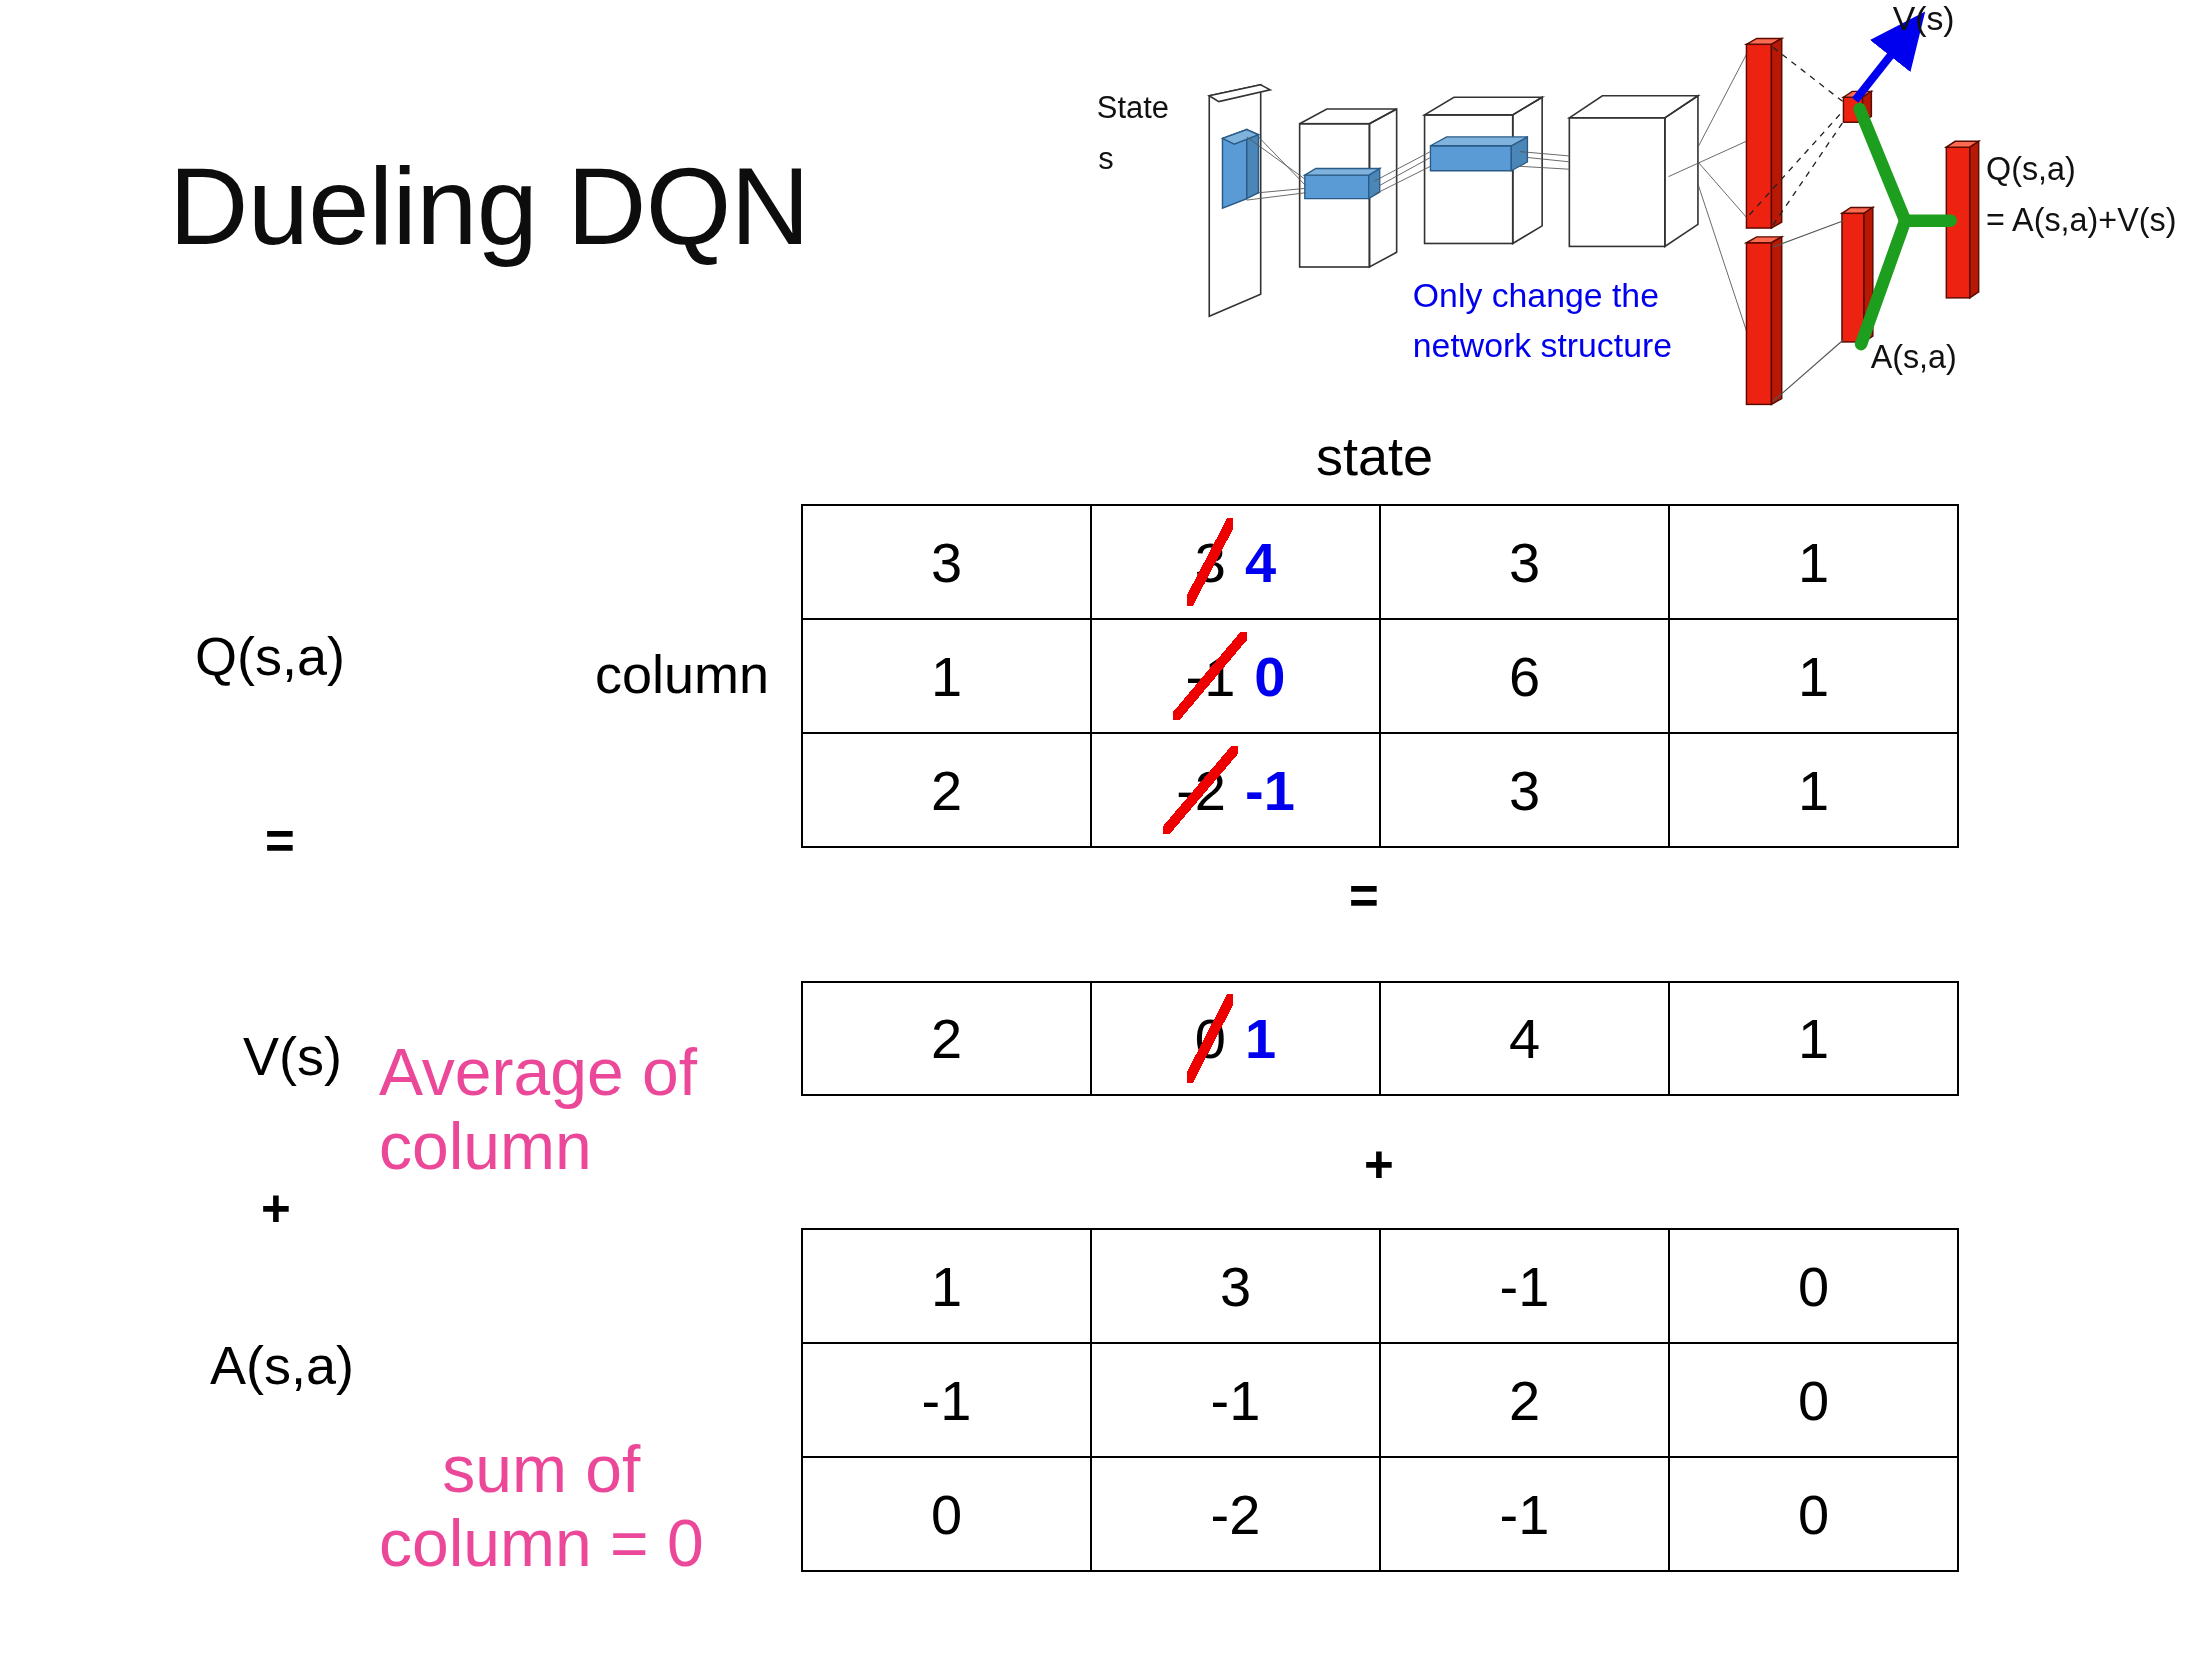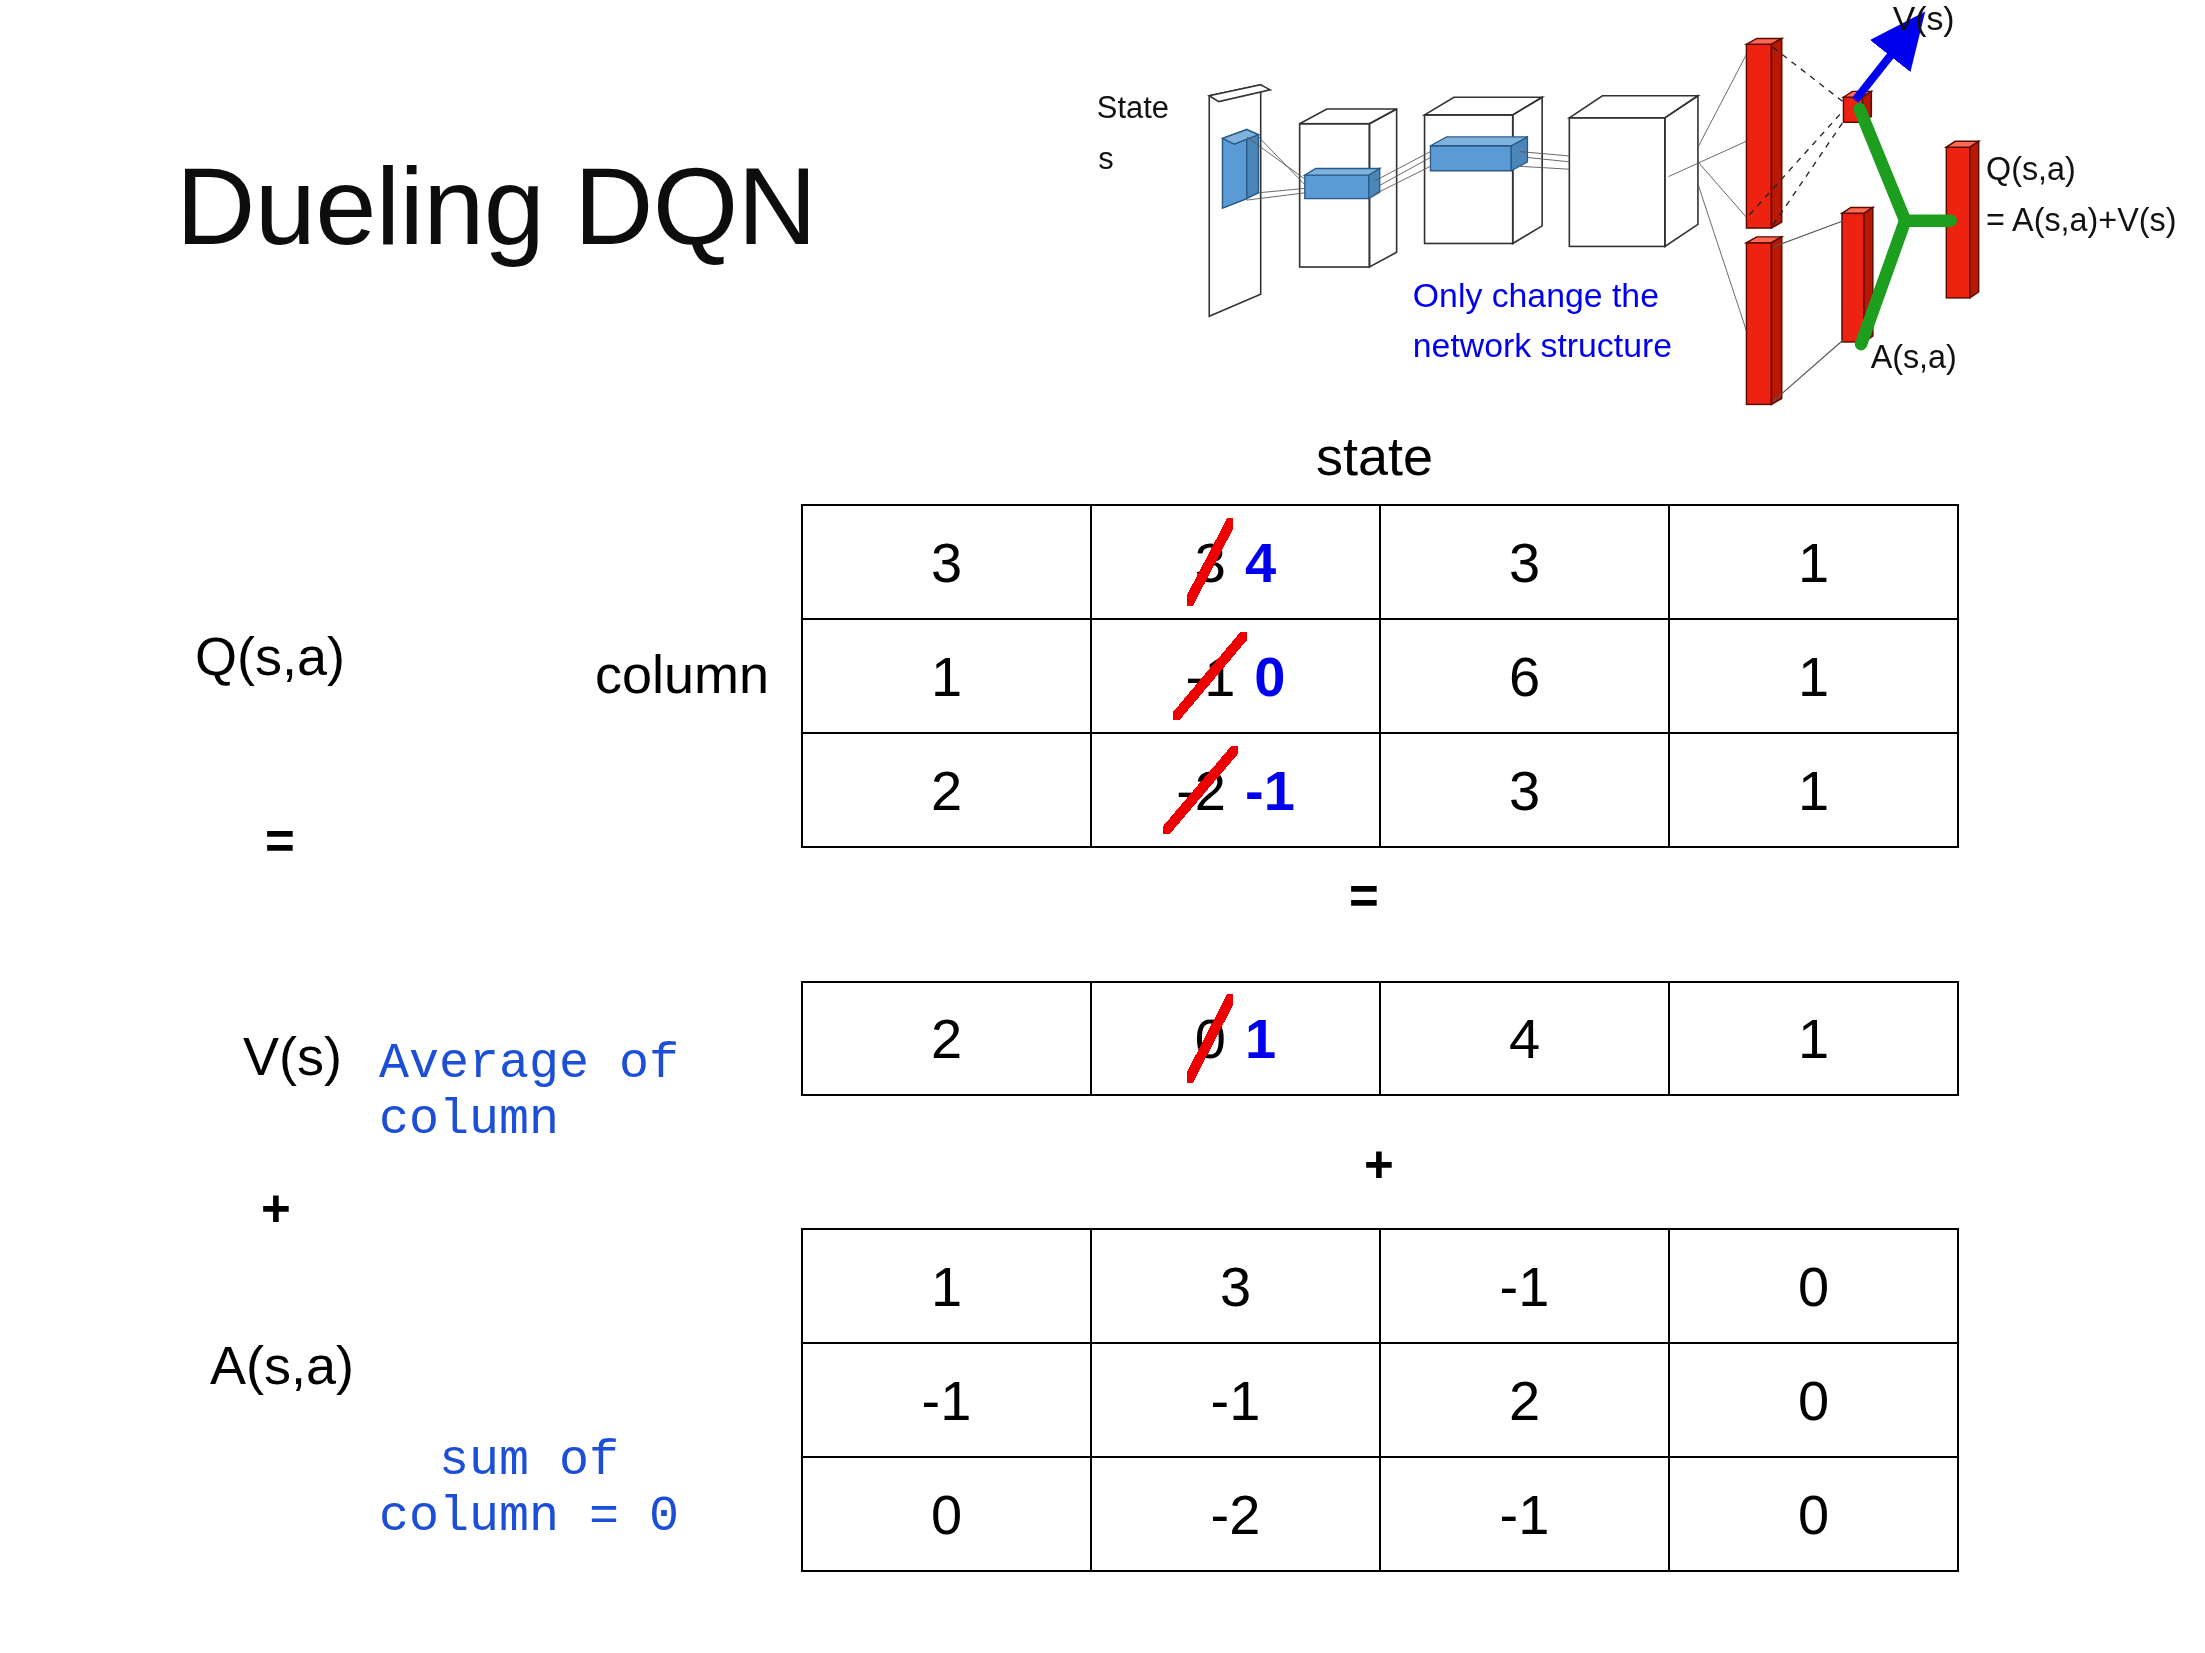--- a/index.html
+++ b/index.html
@@ -2,38 +2,38 @@
 <html style="font-size:11.8px"><head>
 <meta charset="utf-8">
 <style>
   html,body{margin:0;padding:0;background:#ffffff;}
   body{width:2205px;height:1654px;position:relative;overflow:hidden;
        font-family:"Liberation Sans", sans-serif;color:#000;}
 
   .abs{position:absolute;}
 
   
-  #slide-title{left:176px;top:151px;font-size:110px;line-height:1;
+  #slide-title{left:169px;top:151px;font-size:110px;line-height:1;
                letter-spacing:-0.7px;color:#0d0d0d;white-space:nowrap;}
 
   
   .lbl{font-size:54px;line-height:1;white-space:nowrap;color:#000;}
   #label-q{left:195px;top:629px;}
   #label-v{left:243px;top:1029px;}
   #label-a{left:210px;top:1338px;}
   #label-action{left:595px;top:647px;}
   #label-state{left:1316px;top:429px;}
 
   .op{font-size:51px;font-weight:700;line-height:1;}
   #op-eq-left{left:265px;top:816px;}
   #op-plus-left{left:261px;top:1183px;}
   #op-eq-mid{left:1349px;top:871px;}
   #op-plus-mid{left:1364px;top:1139px;}
 
-  .blue-note{color:#1d4ed8;font-size:50px;line-height:1.12;white-space:pre-line;font-family:Liberation Mono, monospace;}
+  .blue-note{color:#ec4899;font-size:66px;line-height:1.12;white-space:pre-line;}
   #note-average{left:379px;top:1036px;}
   #note-sum{left:379px;top:1433px;text-align:center;}
 
   
   .grid{position:absolute;border-collapse:collapse;border-spacing:0;
         table-layout:fixed;}
   .grid td{border:2.2px solid #000;text-align:center;vertical-align:middle;
            font-size:56px;color:#000;padding:0;position:relative;}
   #table-q{left:801px;top:504px;width:1148px;}
   #table-q td{height:112px;width:287px;}

